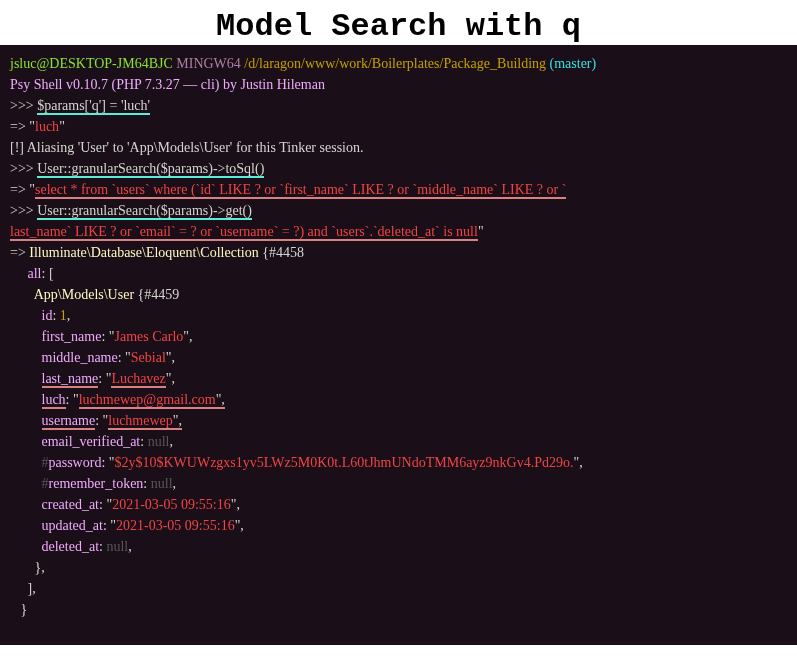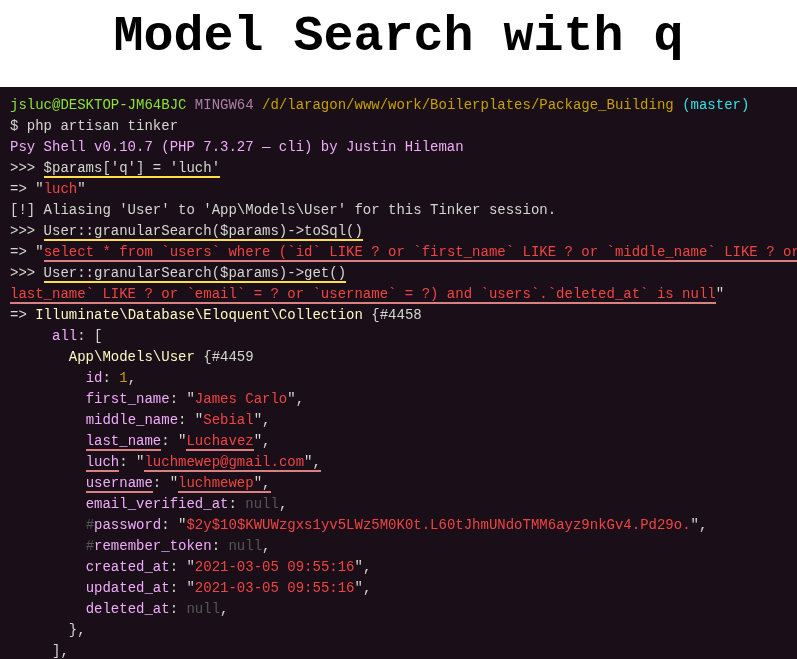--- a/index.html
+++ b/index.html
@@ -5,54 +5,53 @@
     * { margin: 0; padding: 0; box-sizing: border-box; }
     body {
       background: #ffffff;
       font-family: 'Courier New', Consolas, monospace;
       width: 797px;
       height: 659px;
     }
     .title {
       font-family: 'Courier New', monospace;
       font-weight: bold;
-      font-size: 50px;
+      font-size: 32px;
       text-align: center;
-      padding: 8px 0 22px 0;
+      padding: 8px 0 0 0;
       color: #000;
     }
     .terminal {
       background: #1a0f18;
       padding: 8px 10px;
       font-size: 14px;
       line-height: 21px;
       min-height: 600px;
       position: relative;
     }
-    .line { white-space: pre; }
+    .line { white-space: pre; font-family: Liberation Serif, serif; }
     .c-green { color: #8ae234; }
     .c-purple { color: #ad7fa8; }
     .c-cyan { color: #34e2e2; }
     .c-white { color: #d3d7cf; }
     .c-blue { color: #f0abfc; }
     .c-yellow { color: #c4a000; }
     .c-dgreen { color: #ef4444; }
     .c-darkblue { color: #fef9c3; }
     .c-gray { color: #555753; margin-top: 16px; }
-    .ul-red { border-bottom: 2px solid #fde047; }
+    .ul-red { border-bottom: 2px solid #5eead4; }
     .ul-pink { border-bottom: 2px solid #d98080; }
   </style>
 </head>
 <body>
 
 <div class="title">Model Search with q</div>
 
 <div class="terminal">
   <div class="line"><span class="c-green">jsluc@DESKTOP-JM64BJC</span><span class="c-purple"> MINGW64 </span><span class="c-yellow">/d/laragon/www/work/Boilerplates/Package_Building</span><span class="c-cyan"> (master)</span></div>
-  <div class="line c-white">$ php artisan tinker</div>
   <div class="line c-blue">Psy Shell v0.10.7 (PHP 7.3.27 — cli) by Justin Hileman</div>
   <div class="line"><span class="c-white">&gt;&gt;&gt; </span><span class="c-white ul-red">$params['q'] = 'luch'</span></div>
   <div class="line"><span class="c-white">=&gt; </span><span class="c-white">"</span><span class="c-dgreen">luch</span><span class="c-white">"</span></div>
   <div class="line c-white">[!] Aliasing 'User' to 'App\Models\User' for this Tinker session.</div>
   <div class="line"><span class="c-white">&gt;&gt;&gt; </span><span class="c-white ul-red">User::granularSearch($params)-&gt;toSql()</span></div>
   <div class="line"><span class="c-white">=&gt; </span><span class="c-white">"</span><span class="c-dgreen ul-pink">select * from `users` where (`id` LIKE ? or `first_name` LIKE ? or `middle_name` LIKE ? or `</span></div>
   <div class="line"><span class="c-white">&gt;&gt;&gt; </span><span class="c-white ul-red">User::granularSearch($params)-&gt;get()</span></div>
   <div class="line"><span class="c-dgreen ul-pink">last_name` LIKE ? or `email` = ? or `username` = ?) and `users`.`deleted_at` is null</span><span class="c-white">"</span></div>
   <div class="line"><span class="c-white">=&gt; </span><span class="c-darkblue">Illuminate\Database\Eloquent\Collection</span><span class="c-white"> {#4458</span></div>
   <div class="line"><span class="c-white">     </span><span class="c-blue">all</span><span class="c-white">: [</span></div>

